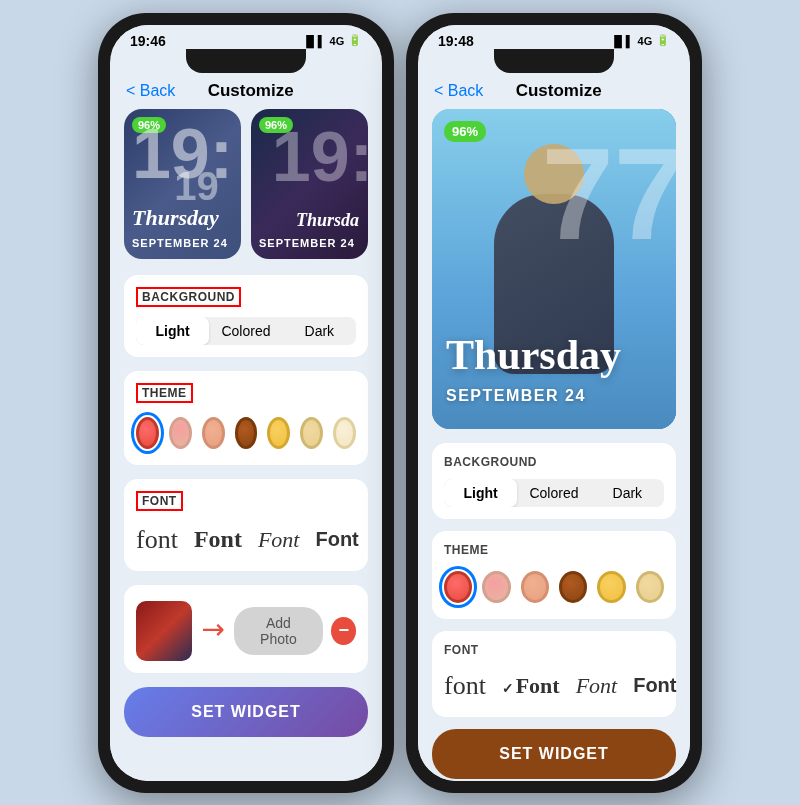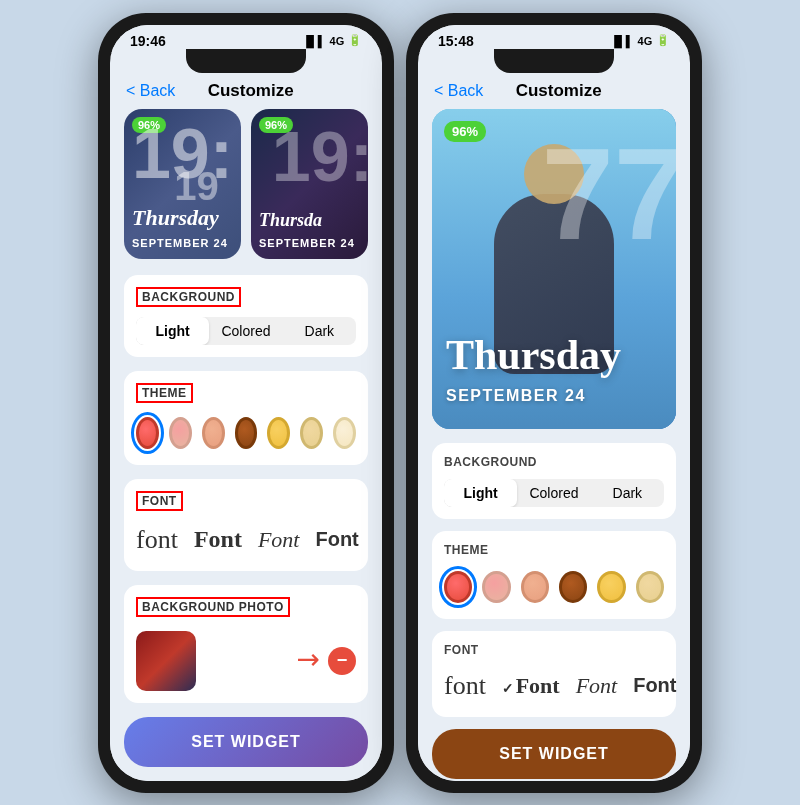--- a/index.html
+++ b/index.html
@@ -368,21 +368,21 @@
           <div class="widget-box">
             <div class="widget-badge">96%</div>
             <div class="widget-time" style="font-size:70px;top:10px;opacity:0.5;color:white;">19:</div>
             <div style="position:absolute;top:55px;left:0;right:0;text-align:center;font-size:40px;font-weight:800;color:rgba(255,255,255,0.45);margin-left:28px;">19</div>
             <div class="widget-day">Thursday</div>
             <div class="widget-date">SEPTEMBER 24</div>
           </div>
           <div class="widget-box widget-box-2">
             <div class="widget-badge">96%</div>
             <div style="position:absolute;top:8px;right:-5px;font-size:70px;font-weight:900;color:rgba(255,255,255,0.35);">19:</div>
-            <div class="widget-day" style="font-size:18px;bottom:28px;">Thursda</div>
+            <div class="widget-day" style="font-size:18px;bottom:28px;margin-left:37px;">Thursda</div>
             <div class="widget-date">SEPTEMBER 24</div>
           </div>
         </div>
 
         
         <div class="section">
           <div class="section-label">BACKGROUND</div>
           <div class="bg-toggle">
             <div class="bg-btn active">Light</div>
             <div class="bg-btn">Colored</div>
@@ -410,41 +410,41 @@
           <div class="font-row">
             <div class="font-option cursive">font</div>
             <div class="font-option serif" style="font-size:24px; font-family: Georgia, serif; font-weight:700;">Font</div>
             <div class="font-option" style="font-size:22px; font-family: Georgia, serif; font-style:italic;">Font</div>
             <div class="font-option sans">Font</div>
           </div>
         </div>
 
         
         <div class="section">
-          <div class="section-label">BACKGROUND PHOTO</div>
           <div class="bg-photo-row">
             <div class="photo-thumb"></div>
             <div style="display:flex;align-items:center;gap:8px;margin-left:auto;">
               <span style="color:#e74c3c;font-size:28px;display:inline-block;transform:rotate(135deg);">↖</span>
+              <button class="add-photo-btn">Add Photo</button>
               <div class="remove-btn">−</div>
             </div>
           </div>
         </div>
 
         
         <button class="set-widget-btn">SET WIDGET</button>
       </div>
     </div>
   </div>
 
   <div class="phone">
     <div class="phone-inner">
 
       <div class="status-bar">
-        <span class="status-time">15:48</span>
+        <span class="status-time">19:48</span>
         <div class="status-icons">
           <span>▐▌▌</span>
           <span>4G</span>
           <span>🔋</span>
         </div>
       </div>
       <div class="notch"></div>
 
       <div class="nav-bar">
         <div class="back-btn">&lt; Back</div>

